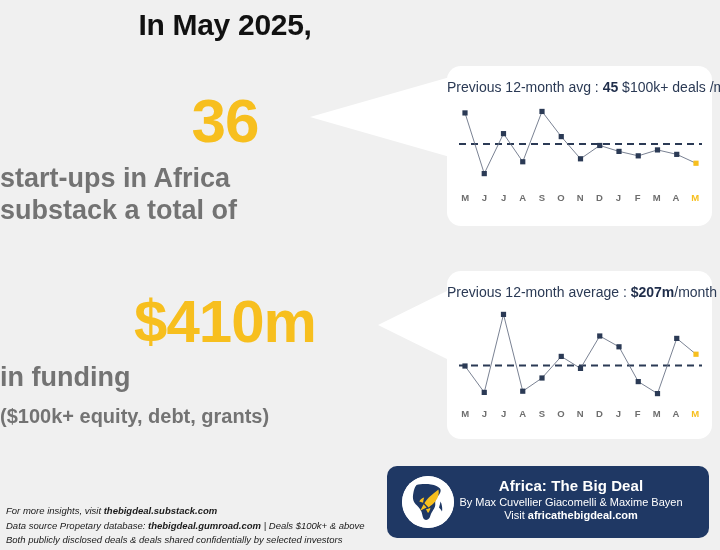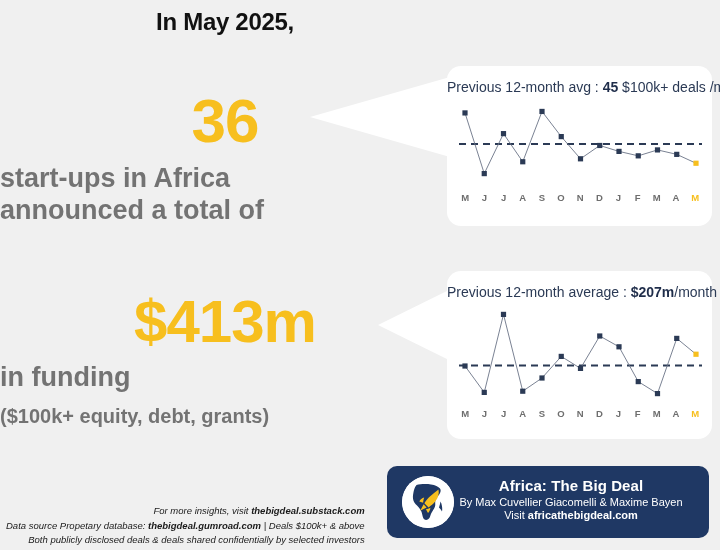--- a/index.html
+++ b/index.html
@@ -24,21 +24,21 @@
     background: #f0f0f0;
   }
 
   
   .headline {
     position: absolute;
     left: 0;
     top: 8px;
     width: 450px;
     text-align: center;
-    font-size: 24px;
+    font-size: 30px;
     font-weight: bold;
     color: #111111;
     letter-spacing: -0.3px;
   }
 
   .bignum {
     position: absolute;
     left: 0;
     width: 450px;
     text-align: center;
@@ -128,21 +128,21 @@
   #fineprint {
     position: absolute;
     left: 6px;
     top: 504px;
     font-style: italic;
     font-size: 9.5px;
     color: #1a1a1a;
     line-height: 1.55;
   }
   #fineprint b { font-weight: bold; }
-  #fineprint div { white-space: nowrap; text-align: right; }
+  #fineprint div { white-space: nowrap; }
 
   
   #brand {
     position: absolute;
     left: 387px;
     top: 466px;
     width: 322px;
     height: 72px;
     background: #1f3864;
     border-radius: 10px;
@@ -172,24 +172,24 @@
 </head>
 <body>
 
 <div id="stage">
 
   <div class="headline">In May 2025,</div>
 
   <div class="bignum" id="deals-number">36</div>
   <div class="subline" id="deals-caption">
       <div>start-ups in Africa</div>
-      <div>announced a total of</div>
-    </div>
-
-  <div class="bignum" id="funding-number">$413m</div>
+      <div>substack a total of</div>
+    </div>
+
+  <div class="bignum" id="funding-number">$410m</div>
   <div class="subline" id="funding-caption">in funding</div>
   <div class="subline" id="funding-note">($100k+ equity, debt, grants)</div>
 
   <div class="tail" id="tail-deals"></div>
   <div class="tail" id="tail-funding"></div>
 
   <div class="panel" id="panel-deals">
     <div class="panel-title">
       <span>Previous 12-month avg : </span><b>45</b><span> $100k+ deals /month</span>
     </div>

